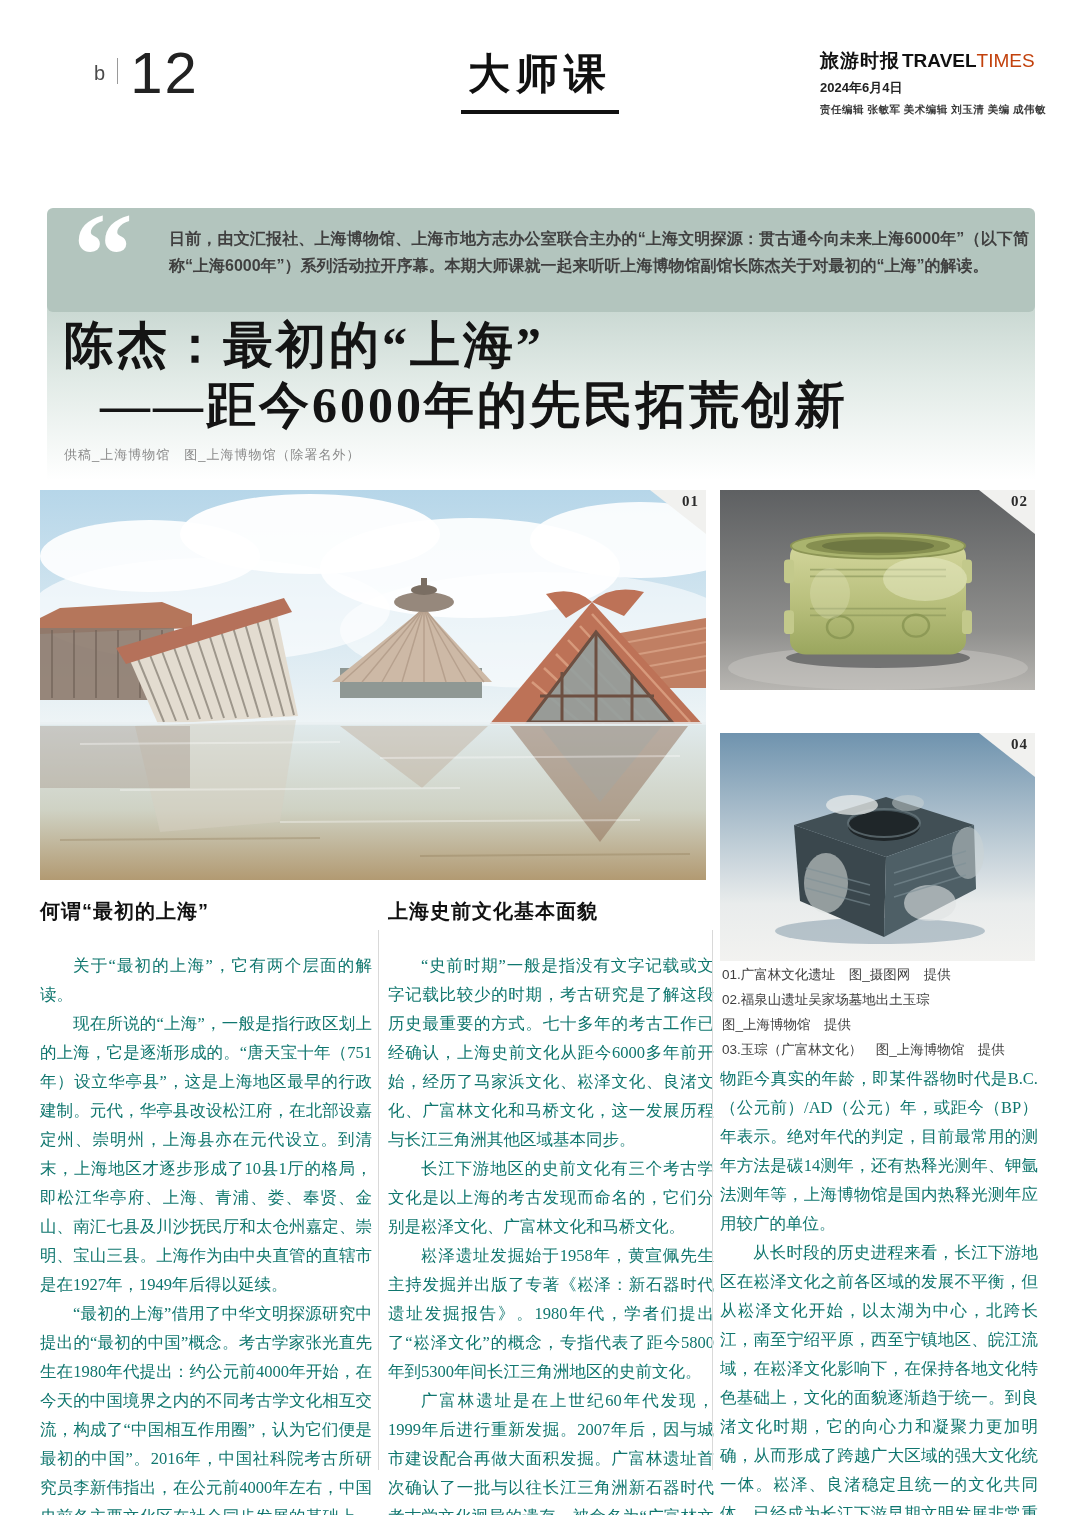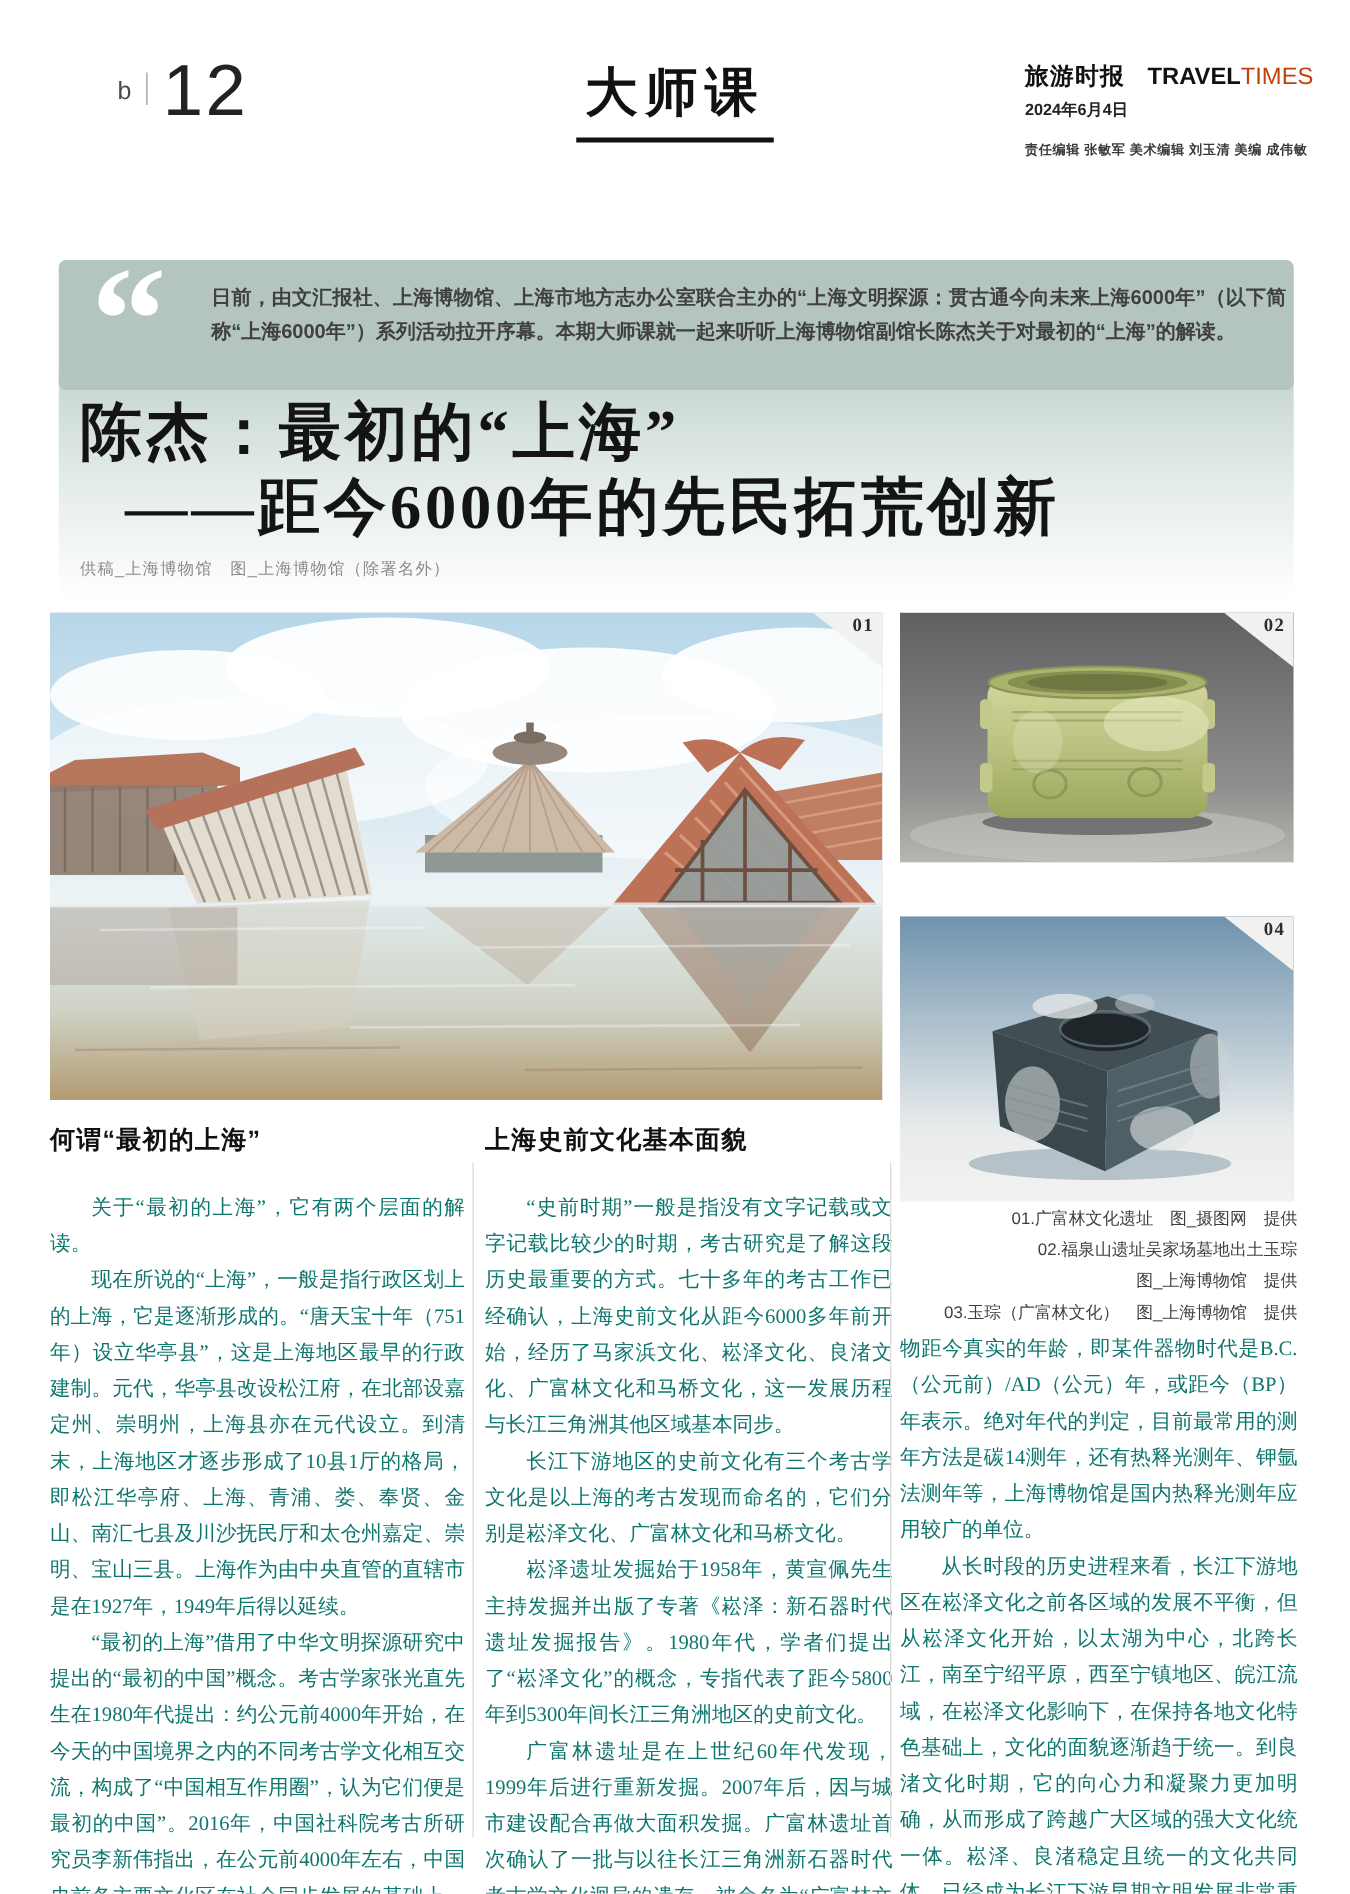--- a/index.html
+++ b/index.html
@@ -9,25 +9,25 @@
   
   .pageno{position:absolute;left:94px;top:44px;display:flex;align-items:flex-start;}
   .pageno .sec{font-size:20px;color:#4a4a4a;margin-top:18px;}
   .pageno .bar{display:inline-block;width:1px;height:26px;background:#9a9a9a;margin:14px 12px 0 12px;}
   .pageno .num{font-size:58px;font-weight:200;color:#222;letter-spacing:2px;line-height:1;}
   .section-title-wrap{position:absolute;left:50%;top:46px;transform:translateX(-50%);text-align:center;}
   .section-title-wrap h1{margin:0;font-size:42px;font-weight:900;letter-spacing:6px;color:#111;}
   .section-underline{width:158px;height:4px;background:#111;margin:8px auto 0 auto;}
   .masthead{position:absolute;left:820px;top:48px;width:230px;}
   .masthead .paper-name{font-size:19px;color:#111;white-space:nowrap;}
-  .masthead .paper-name .cn{font-weight:900;letter-spacing:1px;margin-right:18px;}
+  .masthead .paper-name .cn{font-weight:900;letter-spacing:1px;margin-right:2px;}
   .masthead .paper-name .en b{font-weight:900;letter-spacing:0;}
   .masthead .paper-name .en span{font-weight:400;color:#c2410c;}
   .masthead .date{font-size:13px;font-weight:700;color:#222;margin-top:5px;}
-  .masthead .staff{font-size:10.5px;font-weight:600;color:#3a3a3a;margin-top:16px;letter-spacing:0.5px;white-space:nowrap;}
+  .masthead .staff{font-size:10.5px;font-weight:600;color:#3a3a3a;margin-top:6px;letter-spacing:0.5px;white-space:nowrap;}
 
   
   .headline-gradient{position:absolute;left:47px;top:300px;width:988px;height:180px;
         background:linear-gradient(180deg,#c7d6d0 0%,#e2ebe7 45%,#ffffff 100%);}
   .lede{position:absolute;left:47px;top:208px;width:988px;height:104px;background:#b3c5be;border-radius:6px;}
   .lede .qmark{position:absolute;left:26px;top:-12px;font-family:"Liberation Serif","DejaVu Serif",serif;
         font-size:120px;line-height:1;color:#ffffff;font-weight:900;}
   .lede p{margin:0;position:absolute;left:122px;top:17px;width:860px;color:#404040;
         font-size:16px;font-weight:700;line-height:27px;text-align:justify;}
   .headline-l1{position:absolute;left:64px;top:312px;margin:0;font-family:"Liberation Serif","DejaVu Serif",serif;
@@ -39,21 +39,21 @@
   
   .photo{position:absolute;margin:0;overflow:hidden;background:#ddd;font-family:Liberation Serif, serif;}
   .photo svg{display:block;width:100%;height:100%;}
   .photo1{left:40px;top:490px;width:666px;height:390px;}
   .photo2{left:720px;top:490px;width:315px;height:200px;}
   .photo3{left:720px;top:733px;width:315px;height:228px;}
   .corner{position:absolute;top:0;right:0;width:56px;height:44px;background:#f1f1ef;
         clip-path:polygon(0 0,100% 0,100% 100%);}
   .corner span{position:absolute;top:3px;right:7px;font-size:15px;font-weight:800;color:#2b2b2b;letter-spacing:1px;}
 
-  .captions{position:absolute;left:722px;top:962px;width:316px;font-size:13.5px;line-height:25px;color:#3f3f3f;text-align:right;}
+  .captions{position:absolute;left:722px;top:962px;width:316px;font-size:13.5px;line-height:25px;color:#3f3f3f;}
   .captions div{white-space:nowrap;}
 
   
   .col{position:absolute;text-align:justify;font-family:"Liberation Serif","DejaVu Serif",serif;}
   .col h3{margin:0 0 26px 0;font-family:"Liberation Sans","DejaVu Sans",sans-serif;
         font-size:20px;font-weight:900;color:#111;letter-spacing:1px;}
   .col p{margin:0;font-size:16.5px;line-height:29px;color:#0f766e;}
   .col p.indent{text-indent:2em;}
   .col1{left:40px;top:898px;width:332px;}
   .col2{left:388px;top:898px;width:326px;}

